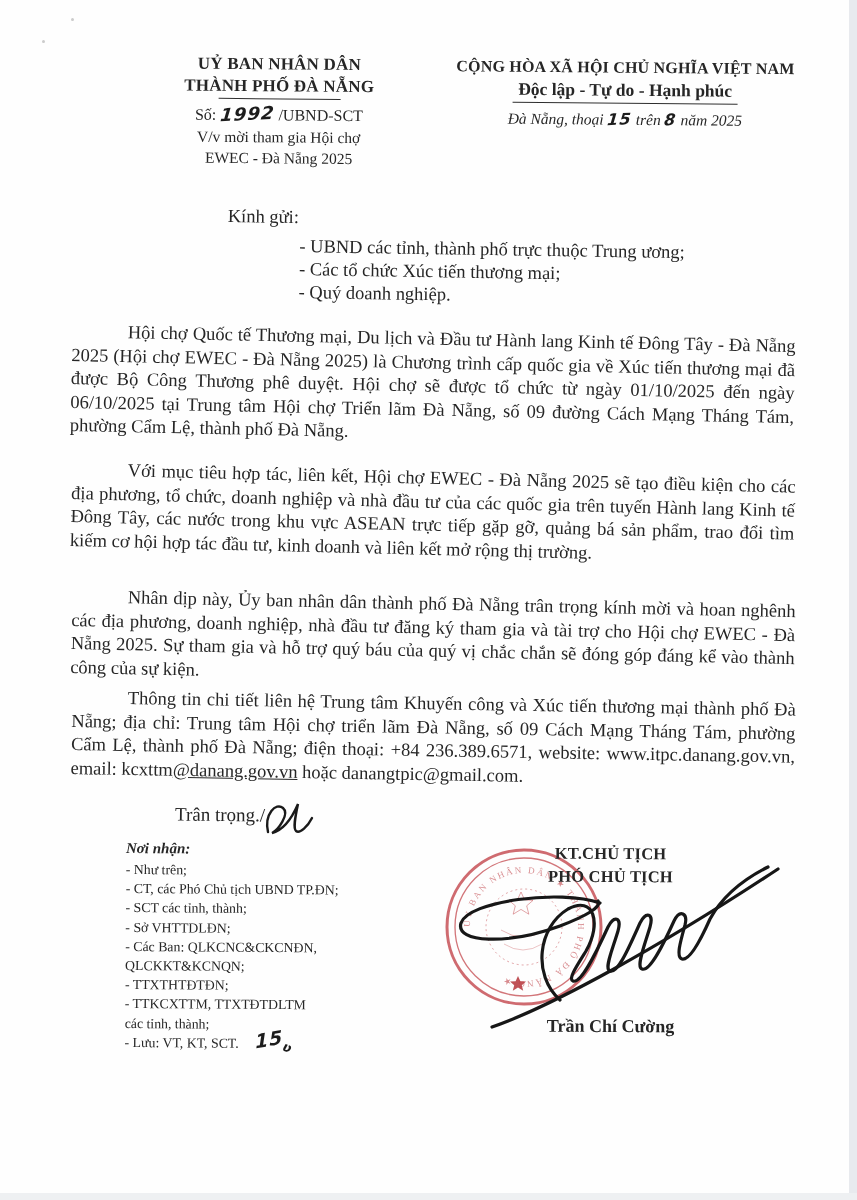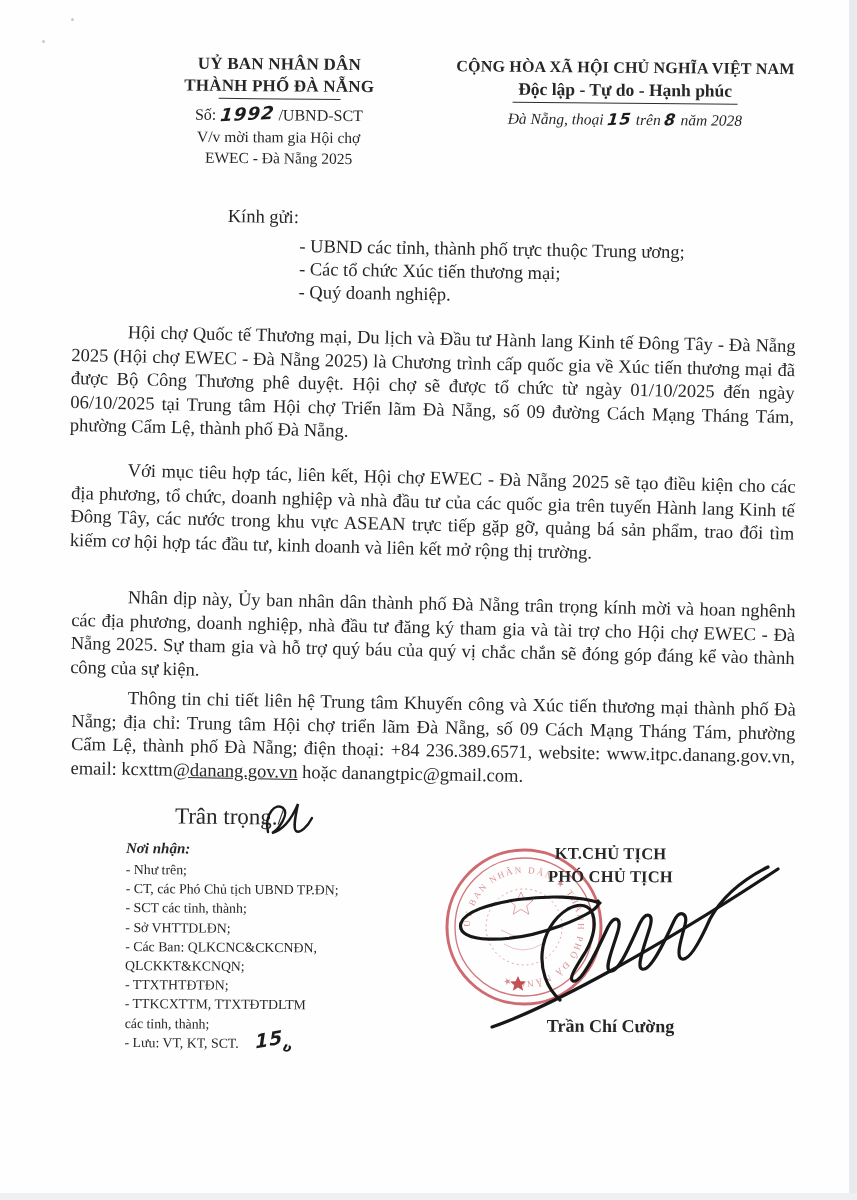--- a/index.html
+++ b/index.html
@@ -43,21 +43,21 @@
   .para{
     left:72px;width:724px;text-align:justify;text-indent:56px;
     font-size:18.5px;line-height:23.6px;transform-origin:left top;
   }
   .p1{top:320px;transform:rotate(1.2deg);}
   .p2{top:458px;transform:rotate(1.4deg);}
   .p3{top:585px;transform:rotate(1.2deg);}
   .p4{top:686px;transform:rotate(1deg);}
   .u{text-decoration:underline;}
 
-  .closing{left:175px;top:804px;font-size:23px;transform:rotate(.6deg);}
+  .closing{left:175px;top:804px;font-size:19px;transform:rotate(.6deg);}
 
   
   .noinhan{left:126px;top:840px;width:300px;transform:rotate(.4deg);transform-origin:left top;}
   .noinhan .title{font-weight:700;font-style:italic;font-size:15px;margin-bottom:3px;}
   .noinhan .item{font-size:13.8px;line-height:19.2px;}
 
   
   .sig-title{left:498px;top:842px;width:225px;z-index:3;font-weight:700;font-size:16.5px;line-height:23px;letter-spacing:.2px;transform:rotate(.3deg);}
   .sig-name{left:498px;top:1016px;width:225px;z-index:3;font-weight:700;font-size:18px;transform:rotate(.3deg);}
   .seal-svg{left:441px;top:844px;z-index:1;}
@@ -88,21 +88,21 @@
 </div>
 
 <div class="abs hdr-right center">
   <div class="nat1">CỘNG HÒA XÃ HỘI CHỦ NGHĨA VIỆT NAM</div>
   <div><span class="nat2">Độc lập - Tự do - Hạnh phúc</span></div>
   <div class="dateline">
     <span>Đà Nẵng, thoại</span>
     <span class="hand hand-date">15</span>
     <span>trên</span>
     <span class="hand hand-date">8</span>
-    <span>năm 2028</span>
+    <span>năm 2025</span>
   </div>
 </div>
 
 <div class="abs salute">
   <div class="label">Kính gửi:</div>
   <div class="recips">
     <div>- UBND các tỉnh, thành phố trực thuộc Trung ương;</div>
     <div>- Các tổ chức Xúc tiến thương mại;</div>
     <div>- Quý doanh nghiệp.</div>
   </div>

